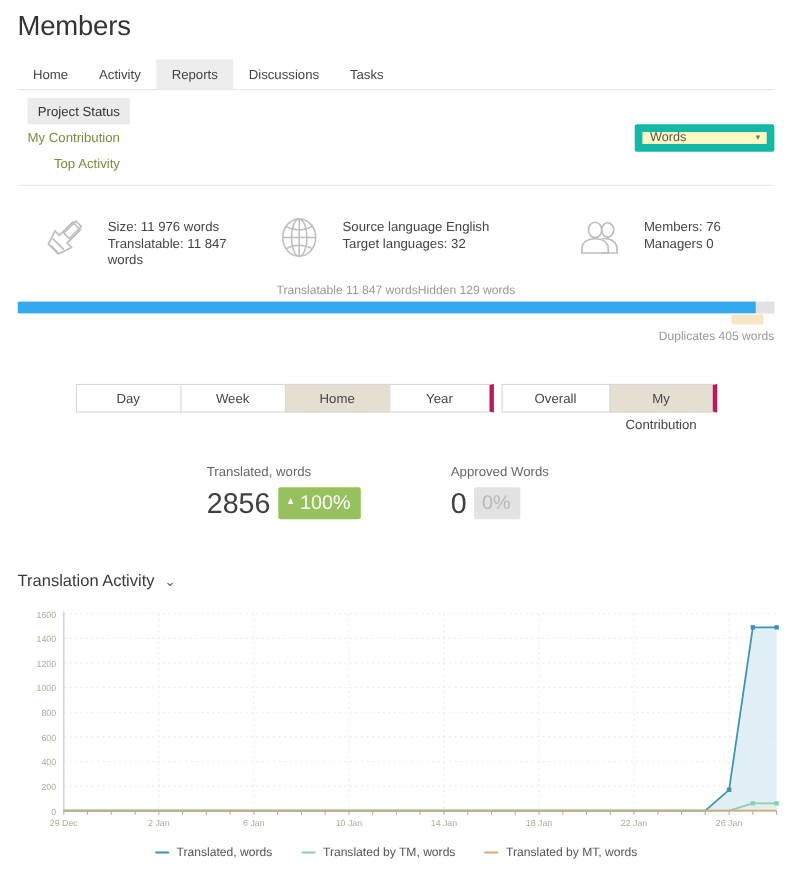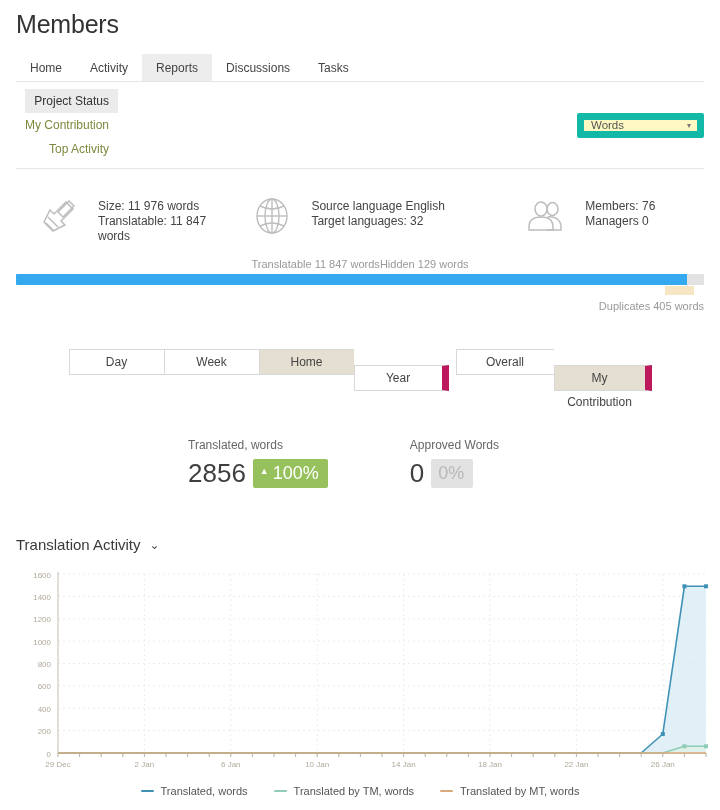--- a/index.html
+++ b/index.html
@@ -168,21 +168,21 @@
     border-right:none;
     background:#fff;
     font-size:12px;
     color:#444;
     height:26px;
     line-height:24px;
     text-align:center;
     cursor:pointer;
     padding:0 6px;
   }
-  .btn-group .btn:last-child { border-right:7px solid #be185d;margin-top:16px; }
+  .btn-group .btn:last-child { border-right:4px solid #be185d; }
   .btn-group .btn.active { background:#e4dfd1; }
   .group-a .btn { width:95px; }
   .group-b .btn { width:98px; }
   .group-b { margin-left:7px; }
 
   
   .stats-row {
     display:flex;
     margin-top:47px;
     padding-left:188px;

